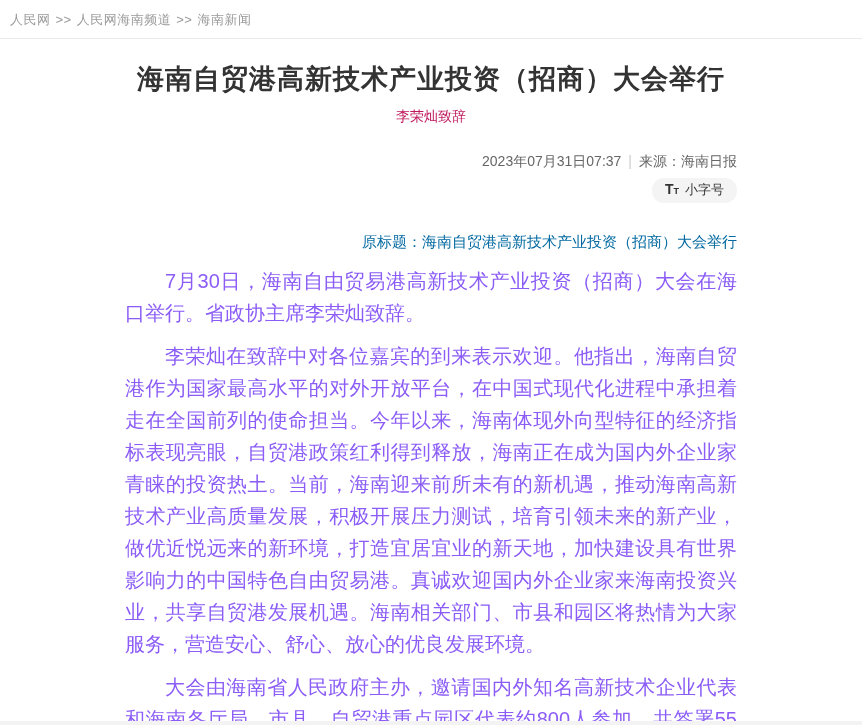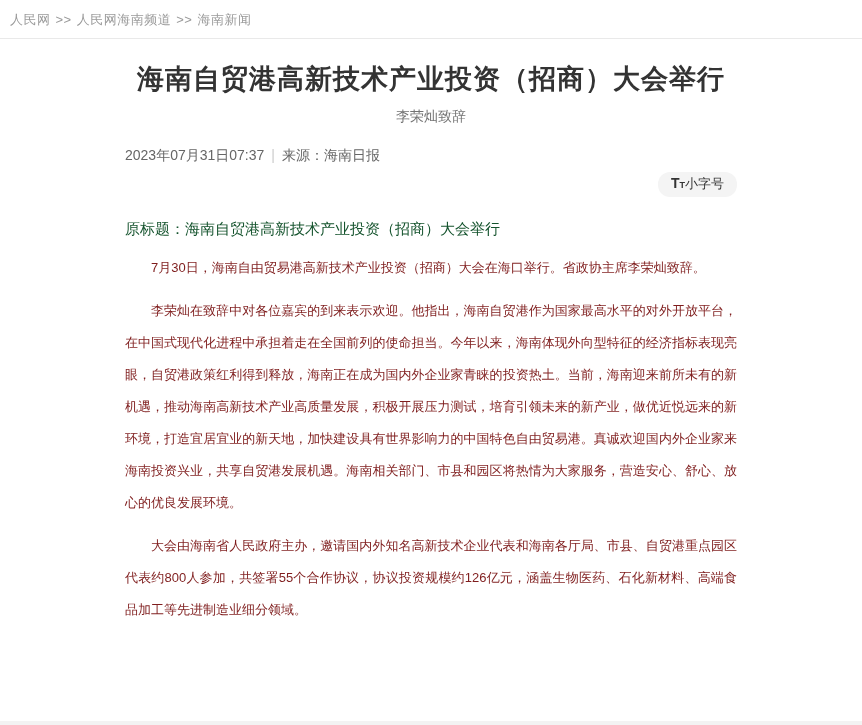--- a/index.html
+++ b/index.html
@@ -46,65 +46,67 @@
     font-weight: 600;
     color: #333333;
     text-align: center;
     letter-spacing: 1px;
   }
 
   .subtitle {
     margin-top: 12px;
     text-align: center;
     font-size: 14px;
-    color: #737373;
+    color: #be185d;
   }
 
   .meta {
-    margin-top: 21px;
-    text-align: left;
+    margin-top: 27px;
+    text-align: right;
     font-size: 14px;
     color: #666666;
   }
   .meta .meta-sep { margin: 0 7px; color: #cccccc; }
   .meta a { color: #666666; text-decoration: none; cursor: pointer; }
 
   .toolbar {
     display: flex;
     justify-content: flex-end;
     margin-top: 7px;
   }
   .font-size-btn {
     display: inline-flex;
     align-items: baseline;
+    gap: 6px;
     background: #f4f4f4;
     border: none;
     border-radius: 12px;
     padding: 3px 13px 4px 13px;
     font-size: 13px;
     color: #333333;
     cursor: pointer;
     font-family: inherit;
   }
   .tt-icon { color: #333; }
   .tt-icon .t-big { font-size: 14px; font-weight: 600; }
   .tt-icon .t-small { font-size: 9px; font-weight: 600; }
 
   .original-title {
-    margin-top: 20px;
+    margin-top: 27px;
     font-size: 15px;
     line-height: 24px;
-    color: #14532d;
+    color: #0369a1;
+    text-align: right;
   }
 
   .para {
     margin: 11px 0 0 0;
-    font-size: 13px;
+    font-size: 20px;
     line-height: 32px;
-    color: #7f1d1d;
+    color: #8b5cf6;
     text-indent: 2em;
     text-align: justify;
   }
 
   .bottom-strip {
     position: absolute;
     left: 0;
     bottom: 0;
     width: 100%;
     height: 4px;

